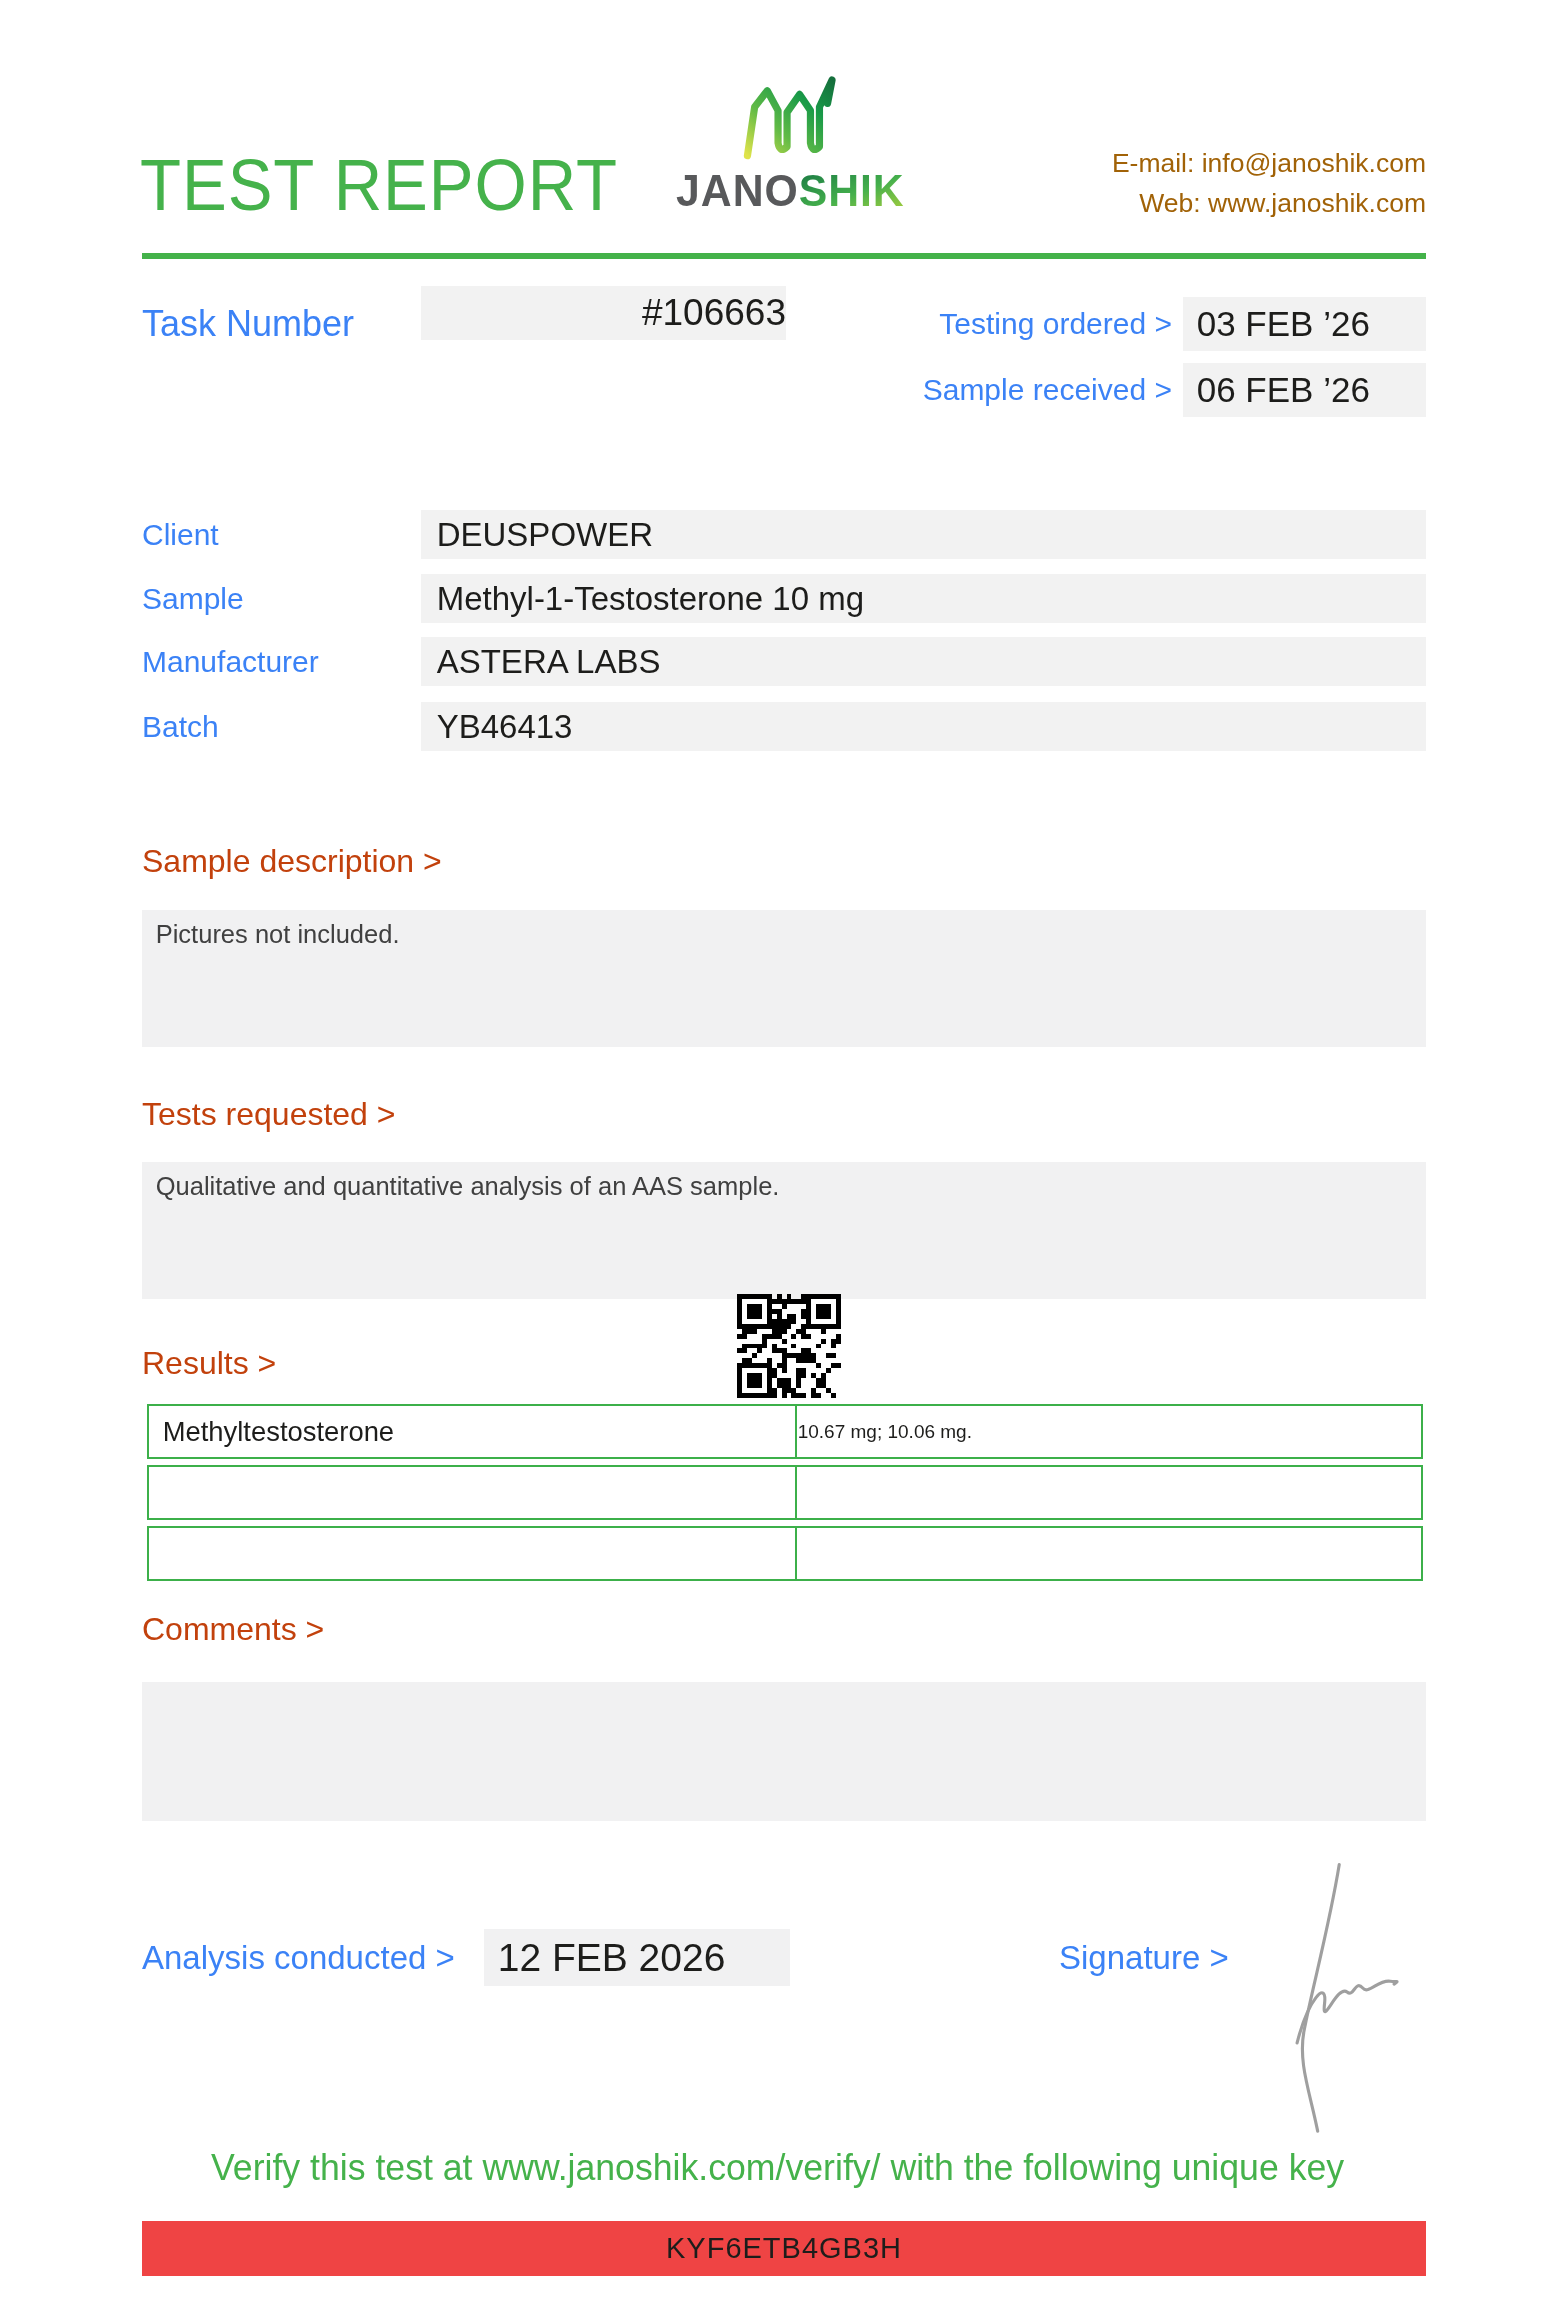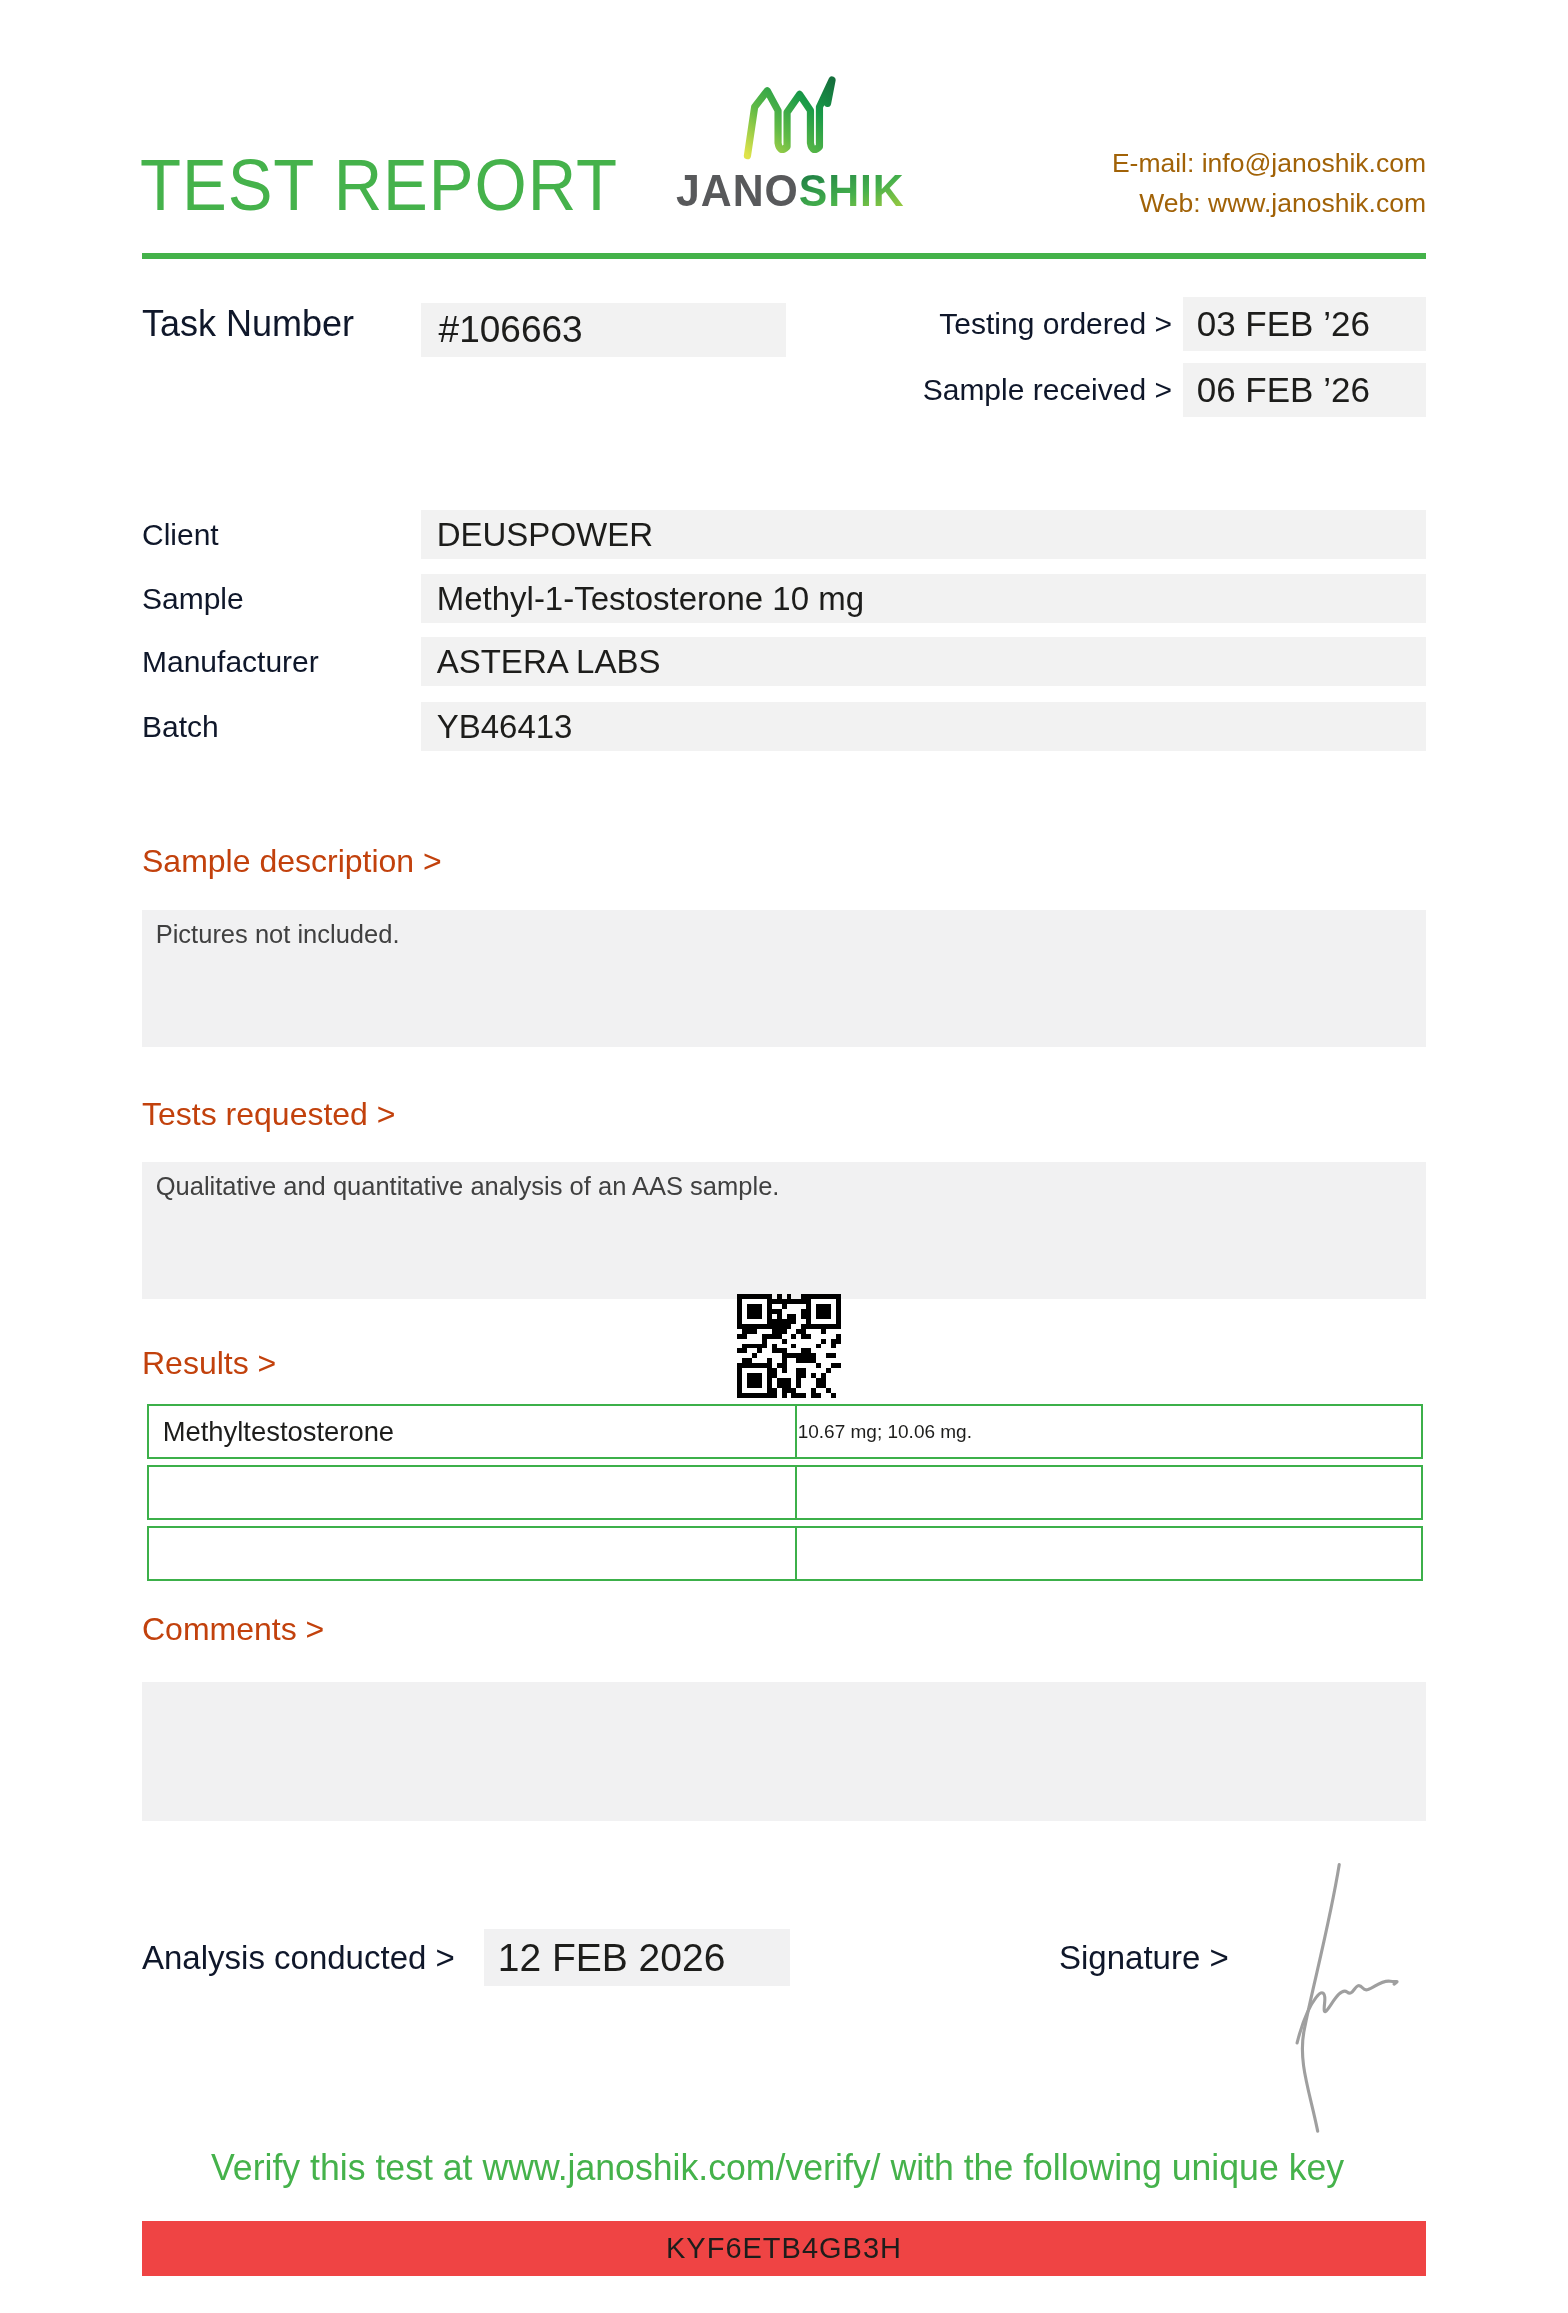--- a/index.html
+++ b/index.html
@@ -19,23 +19,23 @@
     letter-spacing:1px;white-space:nowrap;transform:scaleX(.95);transform-origin:left top;
   }
   .logo-jano{color:#58595b;}
   .logo-shik{
     background:linear-gradient(160deg,#1c7c44 10%,#45b04c 55%,#b5d23c 100%);
     -webkit-background-clip:text;background-clip:text;color:transparent;
   }
   .contacts{right:142px;top:143px;text-align:right;font-size:26.5px;line-height:40px;color:#a16207;}
   .rule{left:142px;top:253px;width:1284px;height:5.9px;background:#44b24a;}
   
-  .green-label{color:#0f172a;white-space:nowrap;}
+  .green-label{color:#3b82f6;white-space:nowrap;}
   .task-label{left:142px;top:297px;font-size:36px;line-height:54px;}
-  .task-box{left:421px;top:303px;width:365px;height:54px;background:#f2f2f2;}
+  .task-box{left:421px;top:286px;width:365px;height:54px;background:#f2f2f2;text-align:right;}
   .task-box span{display:block;padding-left:17.6px;font-size:37px;line-height:54px;}
   .ord-label{left:863px;top:297px;width:309px;text-align:right;font-size:30px;line-height:54px;}
   .rec-label{left:863px;top:363px;width:309px;text-align:right;font-size:30px;line-height:54px;}
   .date-box{width:243px;height:54px;background:#f2f2f2;}
   .date-box span{display:block;padding-left:13.7px;font-size:35px;line-height:54px;white-space:nowrap;}
   .ord-box{left:1183px;top:297px;}
   .rec-box{left:1183px;top:363px;}
   
   .info-label{left:142px;font-size:30px;line-height:49px;}
   .info-box{left:421px;width:1005px;height:49px;background:#f2f2f2;}

